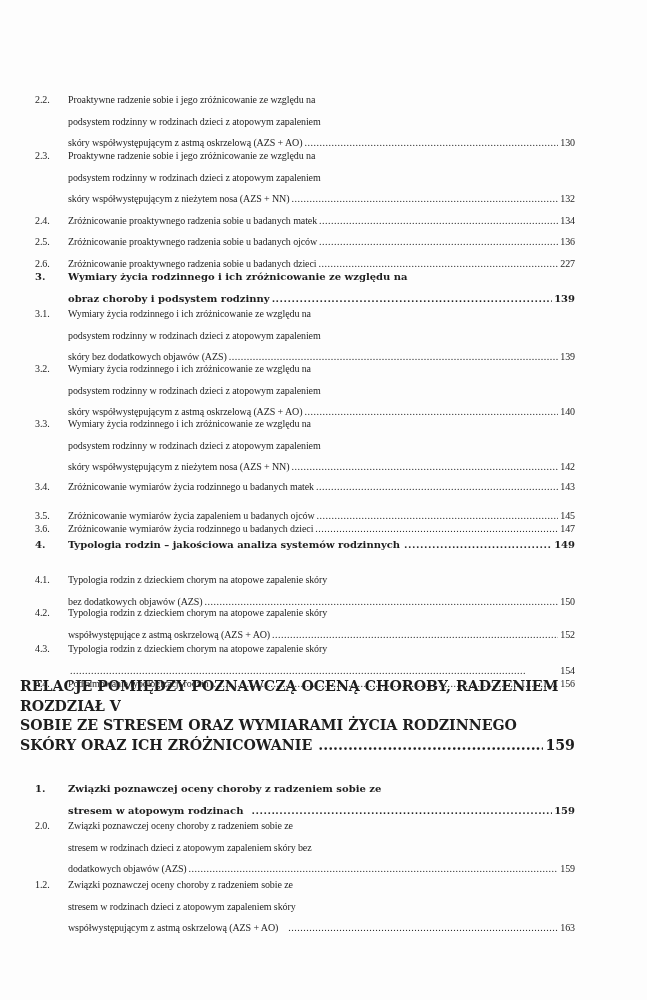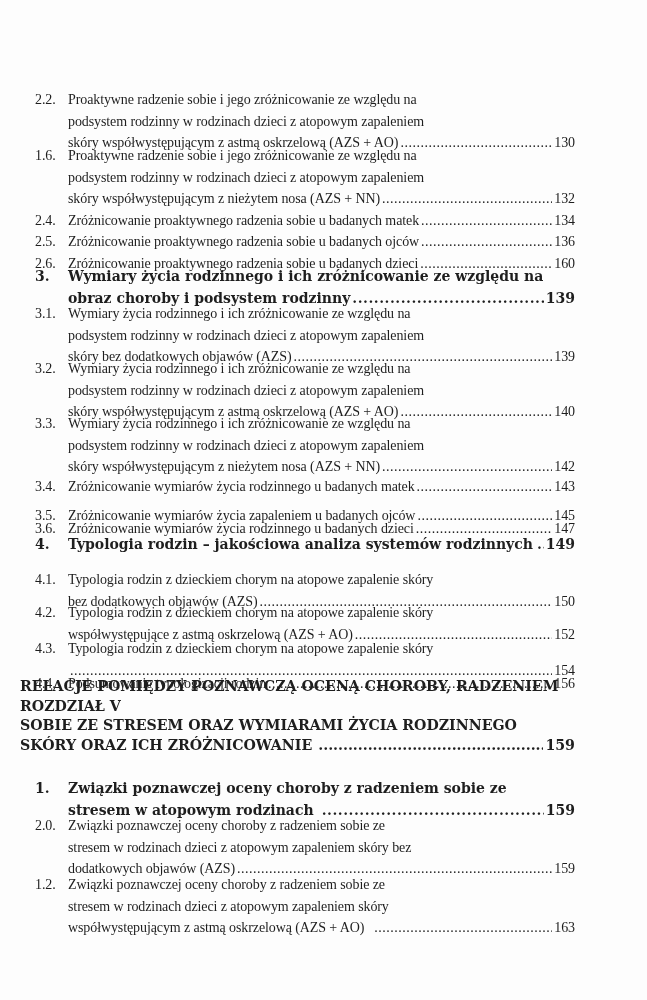--- a/index.html
+++ b/index.html
@@ -3,21 +3,21 @@
 <meta charset="utf-8">
 <style>
   html, body { margin: 0; padding: 0; }
   body {
     width: 647px; height: 1000px; background: #fdfdfd; position: relative; overflow: hidden;
     color: #1e1e1e;
     font-family: "DejaVu Serif", "Liberation Serif", serif;
   }
   .page { position: absolute; left: 0; top: 0; width: 647px; height: 1000px; }
   .entry { position: absolute; left: 35px; width: 540px; }
-  .line { position: relative; height: 21.6px; line-height: 21.6px; white-space: nowrap; font-size: 14px; }
+  .line { position: relative; height: 21.6px; line-height: 21.6px; white-space: nowrap; font-size: 10px; }
   .num { position: absolute; left: 0; top: 0; }
   .txt { position: absolute; left: 33px; right: 0; top: 0; display: flex; }
   .txt .t { flex: 0 0 auto; white-space: nowrap; }
   .txt .dots { flex: 1 1 auto; overflow: hidden; white-space: nowrap; margin: 0 2px; letter-spacing: 0.5px; }
   .txt .dots::before { content: "........................................................................................................................................................"; }
   .txt .pg { flex: 0 0 auto; }
   .serif { font-family: "Liberation Serif", "DejaVu Serif", serif; font-size: 17.4px; letter-spacing: -0.1px; }
   .bold { font-family: "DejaVu Serif", serif; font-weight: bold; font-size: 14.6px; letter-spacing: 0; }
   .bold .num { font-weight: bold; }
   .chapter { position: absolute; left: 20px; width: 555px; font-family: "DejaVu Serif", serif; font-weight: bold; font-size: 14.2px; }
@@ -46,21 +46,21 @@
         <span class="txt">
           <span class="t">skóry współwystępującym z astmą oskrzelową (AZS + AO)</span>
           <span class="dots"></span>
           <span class="pg">130</span>
         </span>
       </div>
   </div>
 
   <div class="entry serif" style="top:145px">
     <div class="line">
-        <span class="num">1.6.</span>
+        <span class="num">2.3.</span>
         <span class="txt">
           <span class="t">Proaktywne radzenie sobie i jego zróżnicowanie ze względu na</span>
         </span>
       </div>
     <div class="line">
         <span class="txt">
           <span class="t">podsystem rodzinny w rodzinach dzieci z atopowym zapaleniem</span>
         </span>
       </div>
     <div class="line">
@@ -93,21 +93,21 @@
         </span>
       </div>
   </div>
 
   <div class="entry serif" style="top:253px">
     <div class="line">
         <span class="num">2.6.</span>
         <span class="txt">
           <span class="t">Zróżnicowanie proaktywnego radzenia sobie u badanych dzieci</span>
           <span class="dots"></span>
-          <span class="pg">160</span>
+          <span class="pg">227</span>
         </span>
       </div>
   </div>
 
   <div class="entry bold" style="top:266px">
     <div class="line">
         <span class="num">3.</span>
         <span class="txt">
           <span class="t">Wymiary życia rodzinnego i ich zróżnicowanie ze względu na</span>
         </span>

